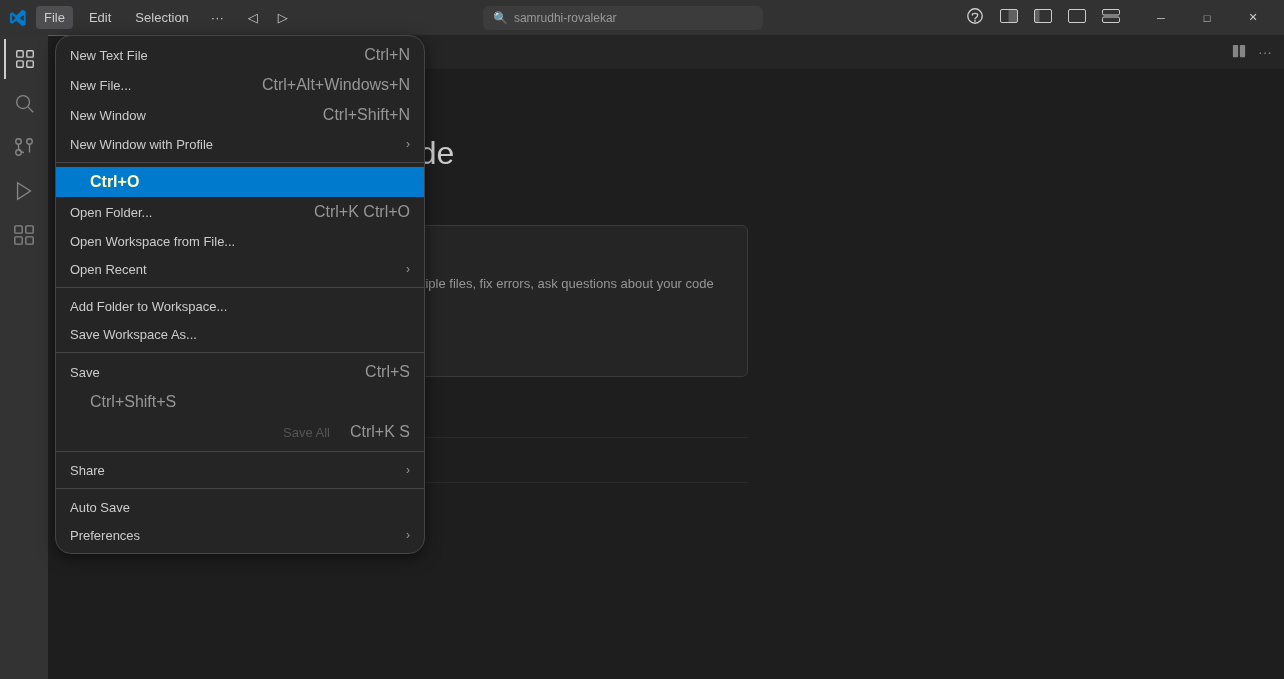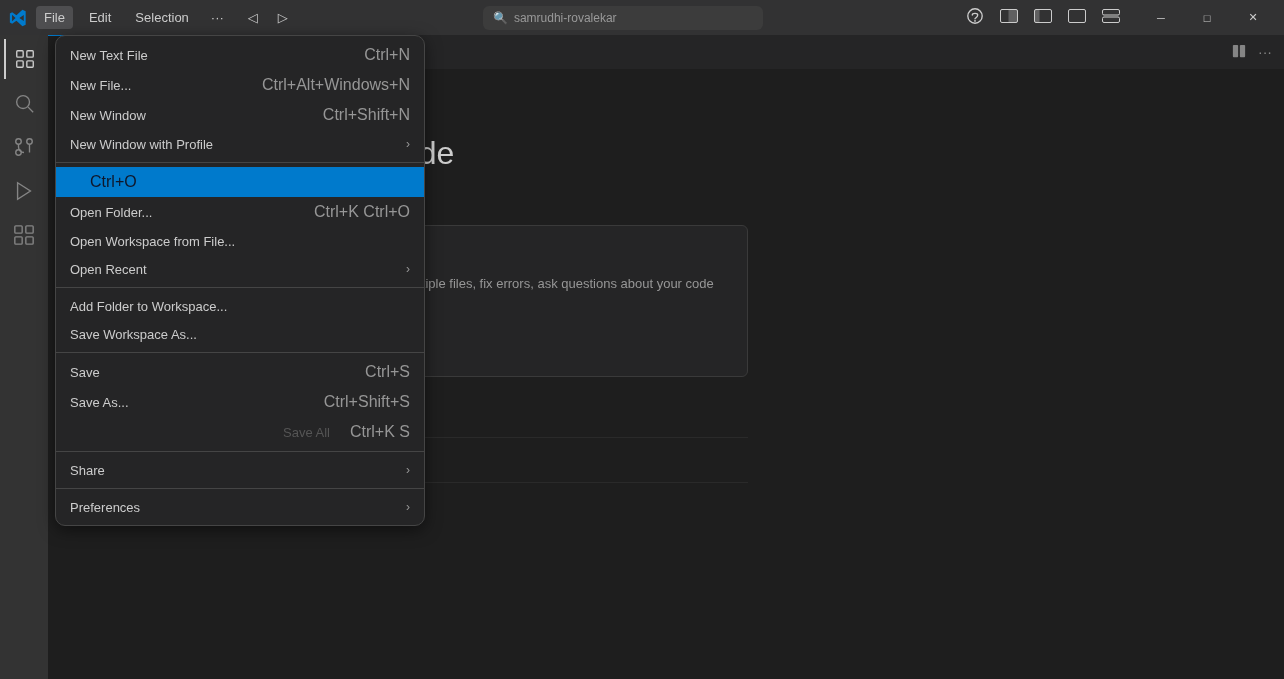--- a/index.html
+++ b/index.html
@@ -312,21 +312,21 @@
       right: 0;
       bottom: 0;
       z-index: 100;
     }
     .dropdown-menu {
       position: absolute;
       top: 0;
       left: 55px;
       background: #252526;
       border: 1px solid #454545;
-      border-radius: 10px;
+      border-radius: 16px;
       min-width: 370px;
       padding: 4px 0;
       box-shadow: 0 4px 16px rgba(0,0,0,0.5);
       z-index: 200;
     }
     .menu-item {
       display: flex;
       align-items: center;
       padding: 6px 14px;
       cursor: pointer;
@@ -343,21 +343,22 @@
       flex: 1;
       white-space: nowrap;
     }
     .menu-item-shortcut {
       color: #969696;
       font-size: 16px;
       margin-left: 20px;
       white-space: nowrap;
     }
     .menu-item.active-highlight .menu-item-shortcut {
-      color: #0f172a;
+      color: #fef9c3;
+      font-weight: bold;
     }
     .menu-item-arrow {
       margin-left: 10px;
       color: #969696;
       font-size: 12px;
     }
     .menu-separator {
       height: 1px;
       background: #454545;
       margin: 4px 0;
@@ -567,31 +568,33 @@
       </div>
       <div class="menu-item">
         <span class="menu-item-label">Save Workspace As...</span>
       </div>
       <div class="menu-separator"></div>
       <div class="menu-item">
         <span class="menu-item-label">Save</span>
         <span class="menu-item-shortcut">Ctrl+S</span>
       </div>
       <div class="menu-item">
-        <span class="menu-item-label">Save As...</span>
         <span class="menu-item-shortcut">Ctrl+Shift+S</span>
       </div>
       <div class="menu-item">
         <span class="menu-item-label menu-item-disabled">Save All</span>
         <span class="menu-item-shortcut">Ctrl+K S</span>
       </div>
       <div class="menu-separator"></div>
       <div class="menu-item">
         <span class="menu-item-label">Share</span>
         <span class="menu-item-arrow">›</span>
       </div>
       <div class="menu-separator"></div>
       <div class="menu-item">
+        <span class="menu-item-label">Auto Save</span>
+      </div>
+      <div class="menu-item">
         <span class="menu-item-label">Preferences</span>
         <span class="menu-item-arrow">›</span>
       </div>
     </div>
 </div>
 
 </body></html>

